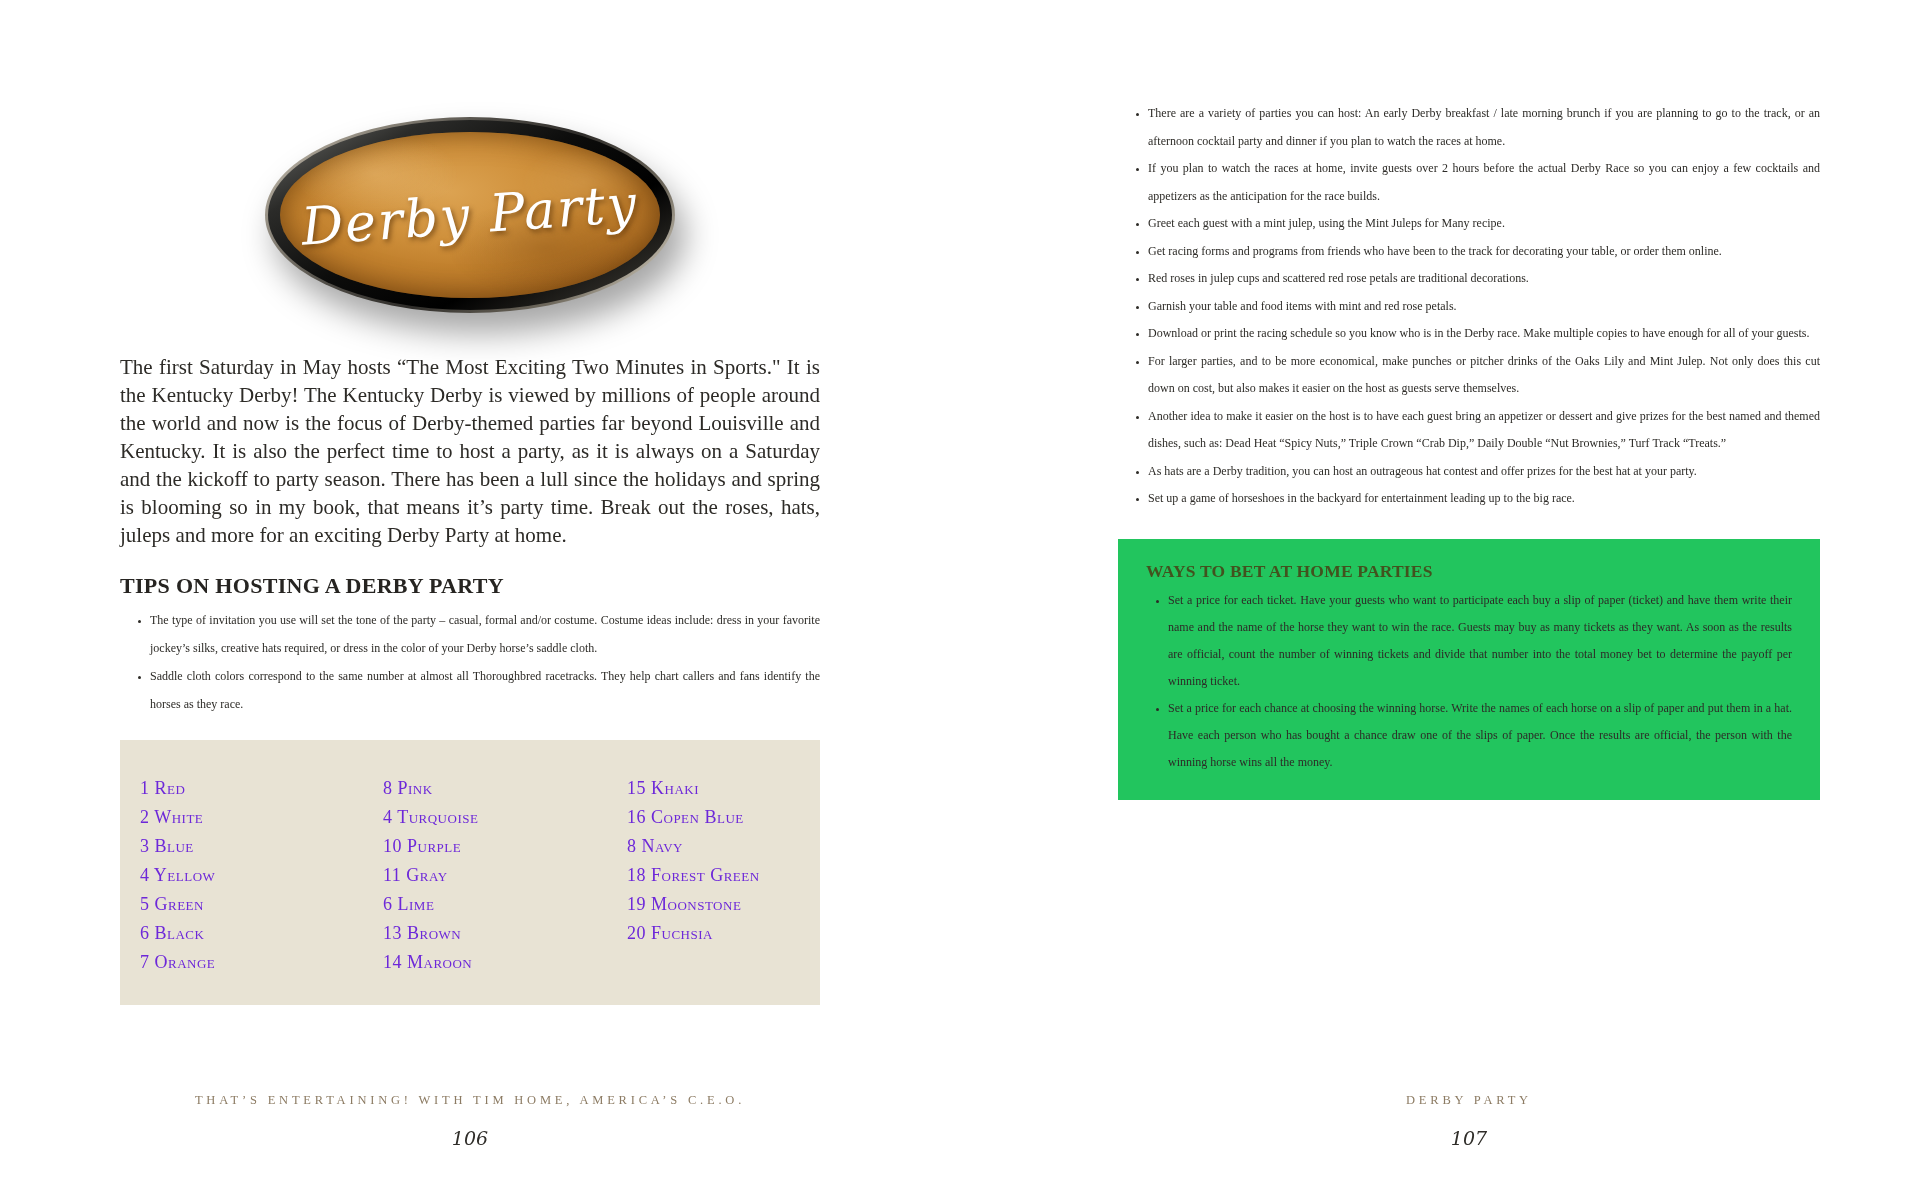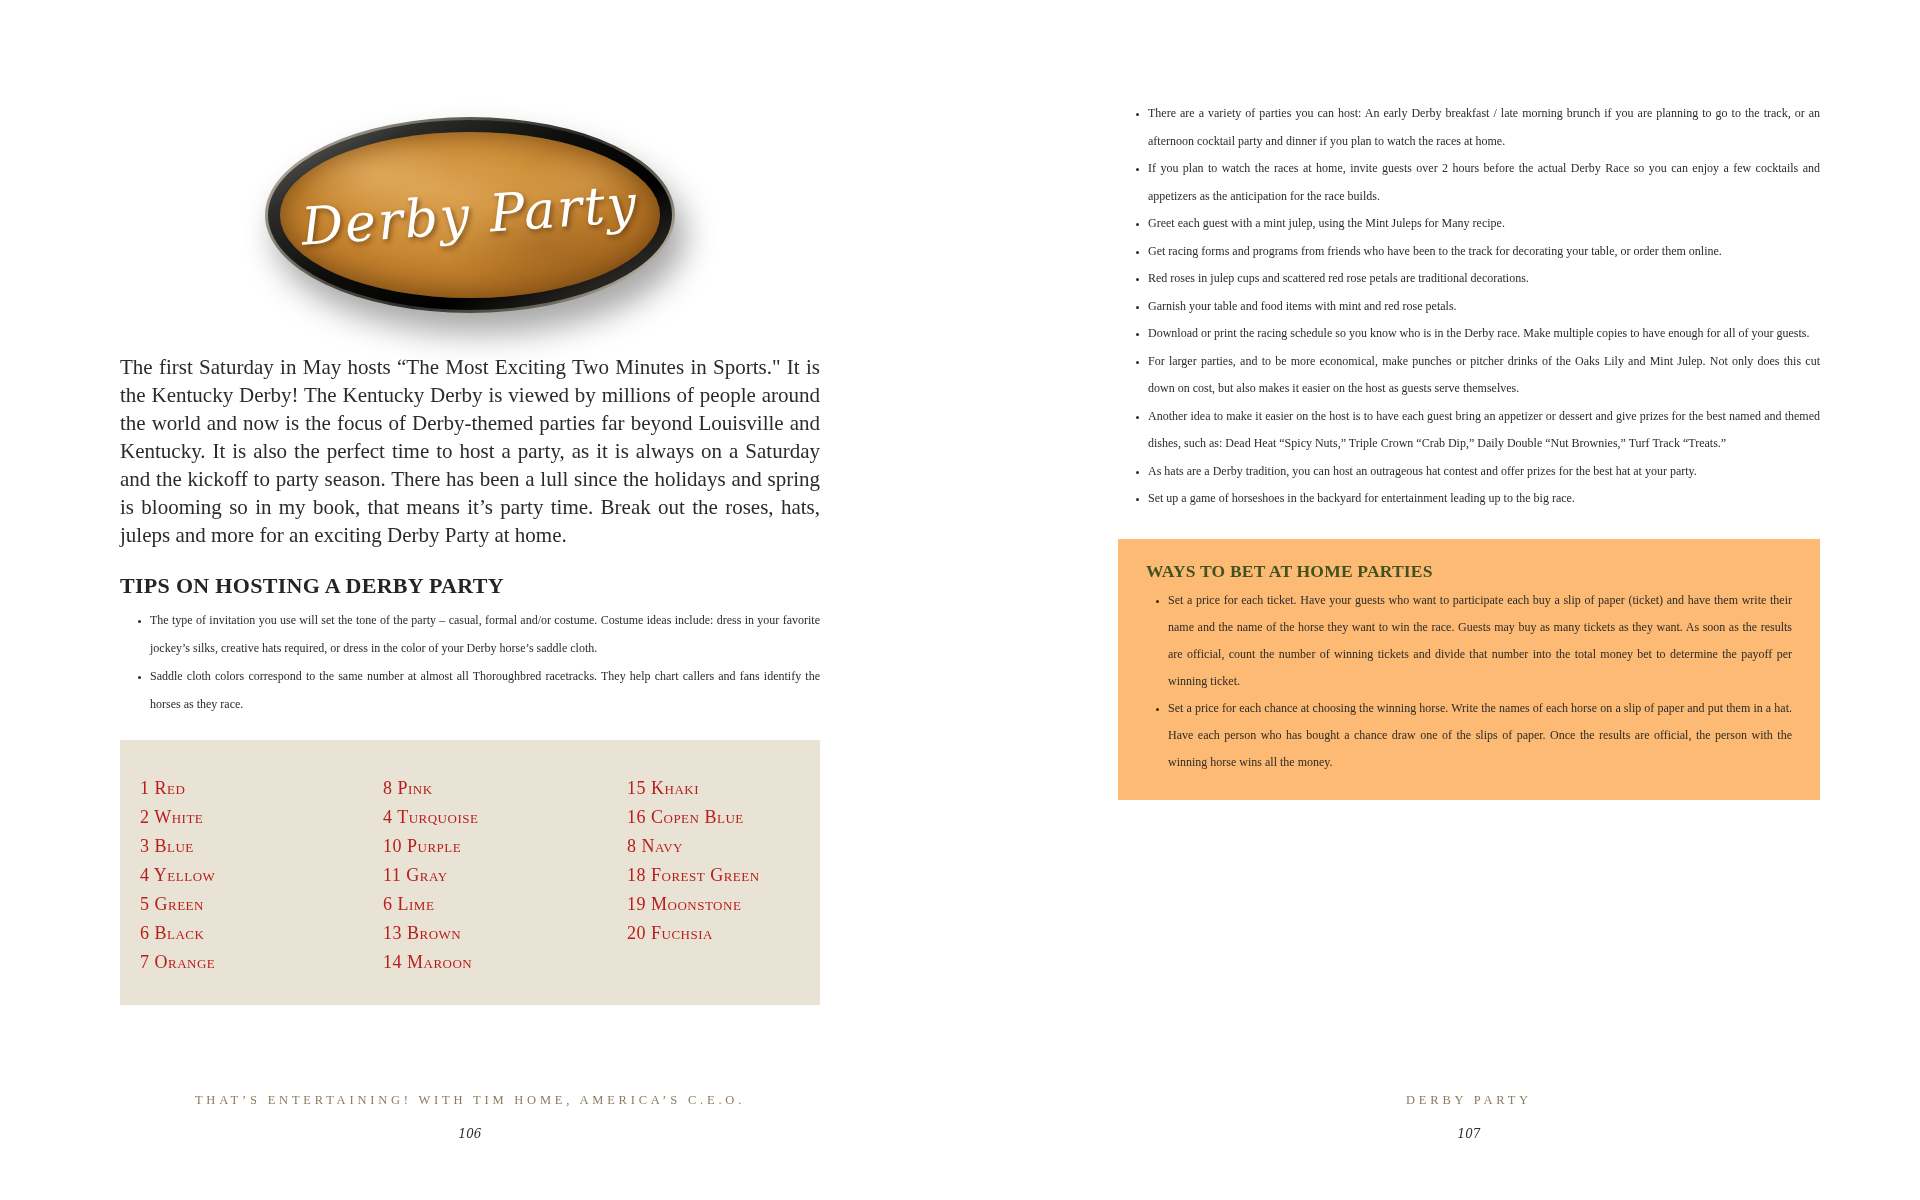--- a/index.html
+++ b/index.html
@@ -42,40 +42,40 @@
   .tips-heading { margin: 24px 0 0; font-size: 22px; font-weight: 700; letter-spacing: 0.3px; color: #262421; }
   ul.bullets { margin: 7px 0 0; padding: 0 0 0 30px; list-style: disc outside; }
   ul.bullets li { font-size: 12px; line-height: 28px; text-align: justify; }
   ul.bullets li::marker { font-size: 0.75em; color: #2d2b27; }
 
   
   .color-table { margin-top: 22px; background: #e8e3d4; padding: 34px 0 28px;
     display: grid; grid-template-columns: 243px 244px 1fr; }
   .color-col { margin: 0; padding: 0 0 0 20px; list-style: none; }
   .color-col li { font-size: 18px; line-height: 29px; font-variant: small-caps;
-    letter-spacing: 0.5px; color: #b91c1c; }
+    letter-spacing: 0.5px; color: #6d28d9; }
 
   
   .page-right ul.bullets { margin-top: 100px; }
   .page-right ul.bullets li { line-height: 27.5px; }
 
   
-  .bet-box { margin-top: 26px; background: #fdba74; padding: 22px 28px 24px; }
+  .bet-box { margin-top: 26px; background: #22c55e; padding: 22px 28px 24px; }
   .bet-heading { font-size: 17.5px; font-weight: 700; color: #42521e; letter-spacing: 0.2px; }
   .bet-box ul.bullets { margin-top: 5px; padding-left: 22px; }
   .bet-box ul.bullets li { line-height: 27px; }
 
   
   .footer-line { position: absolute; text-align: center;
     font-size: 12.5px; letter-spacing: 3.8px; color: #8c7b63; }
   .footer-left  { left: 120px;  width: 700px; top: 1093px; }
   .footer-right { left: 1118px; width: 702px; top: 1093px; }
   .page-number { position: absolute; text-align: center;
     font-family: "DejaVu Serif", serif; font-style: italic;
-    font-size: 12px; color: #2f2d29; }
+    font-size: 19px; color: #2f2d29; }
   .pageno-left  { left: 120px;  width: 700px; top: 1127px; }
   .pageno-right { left: 1118px; width: 702px; top: 1127px; }
 </style>
 </head>
 <body>
 
 <div class="spread">
 
   <div class="page-left">
 

